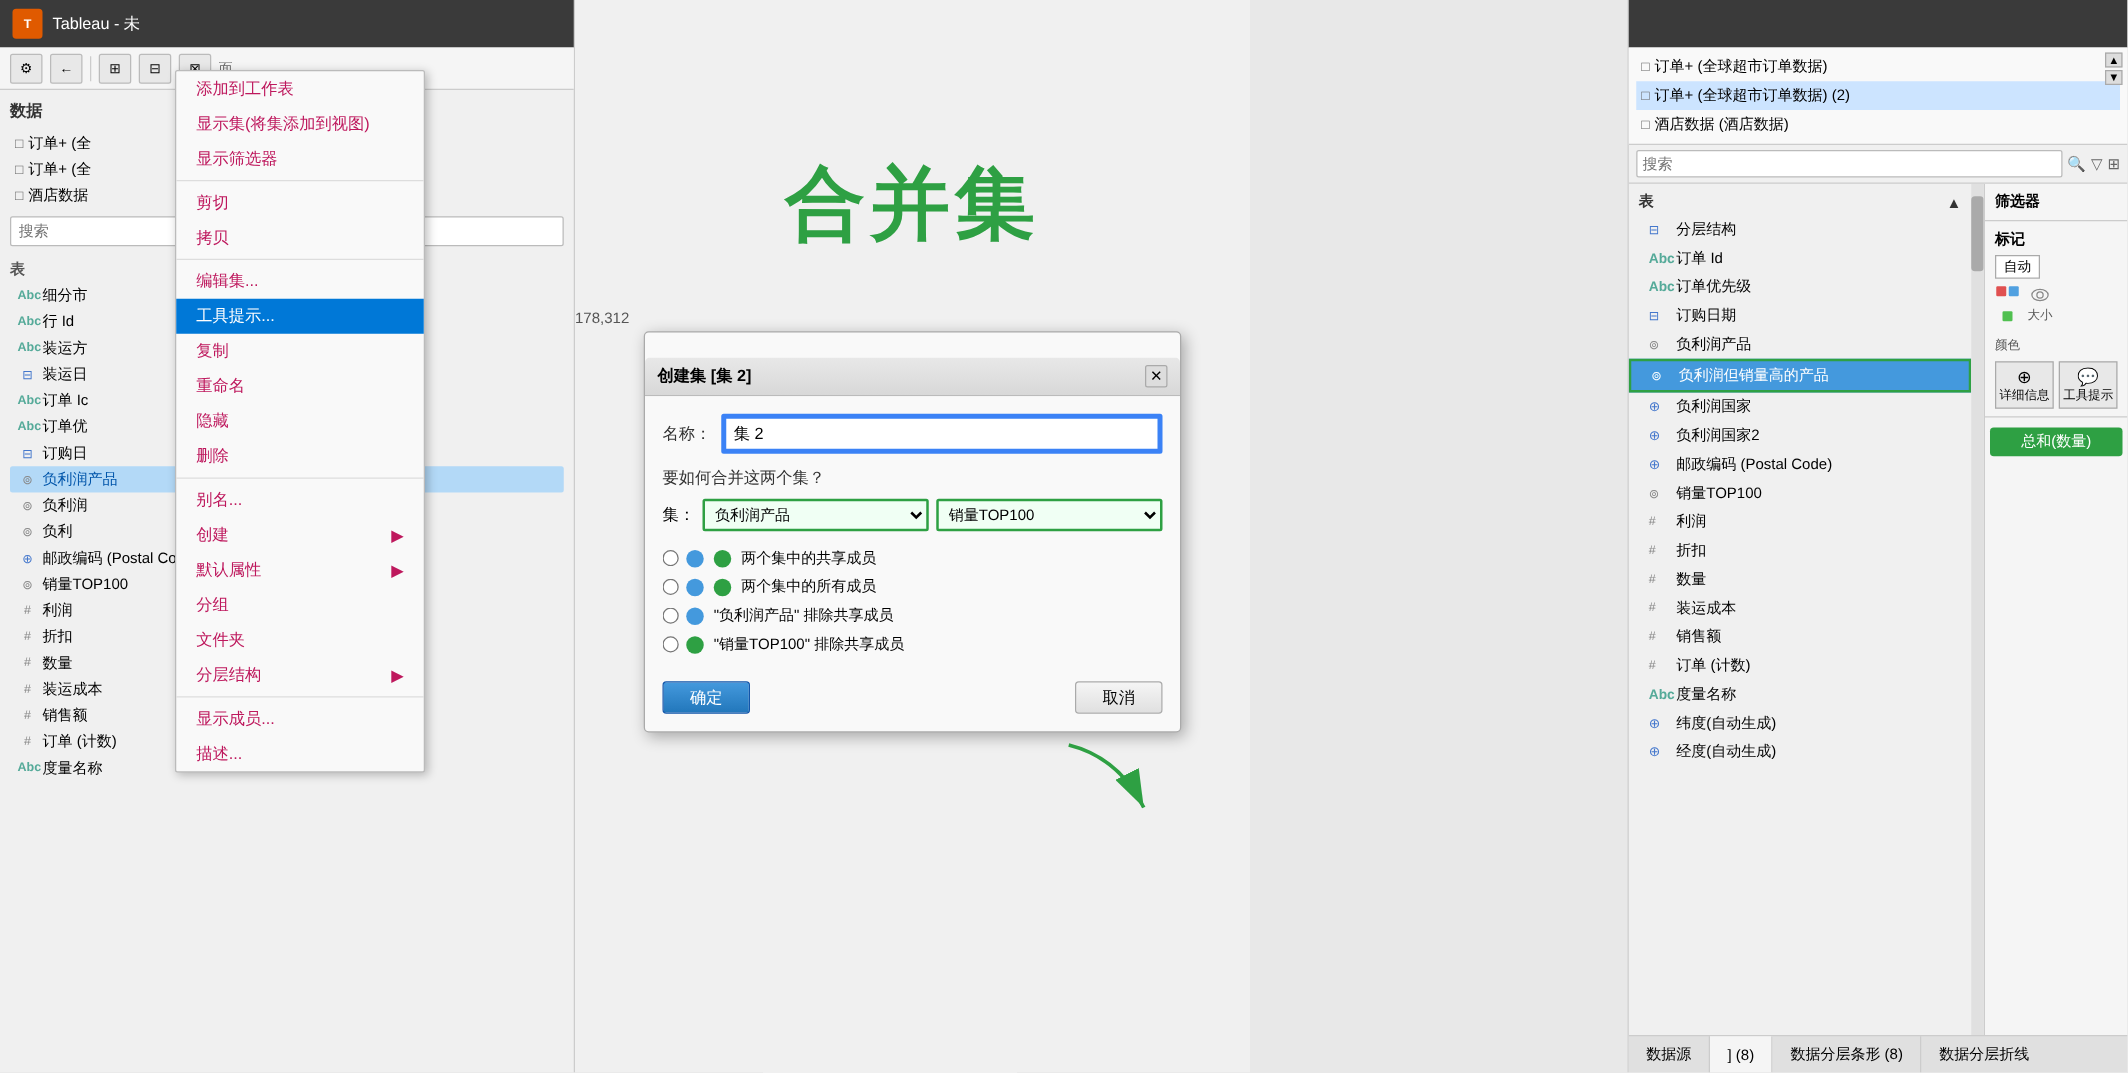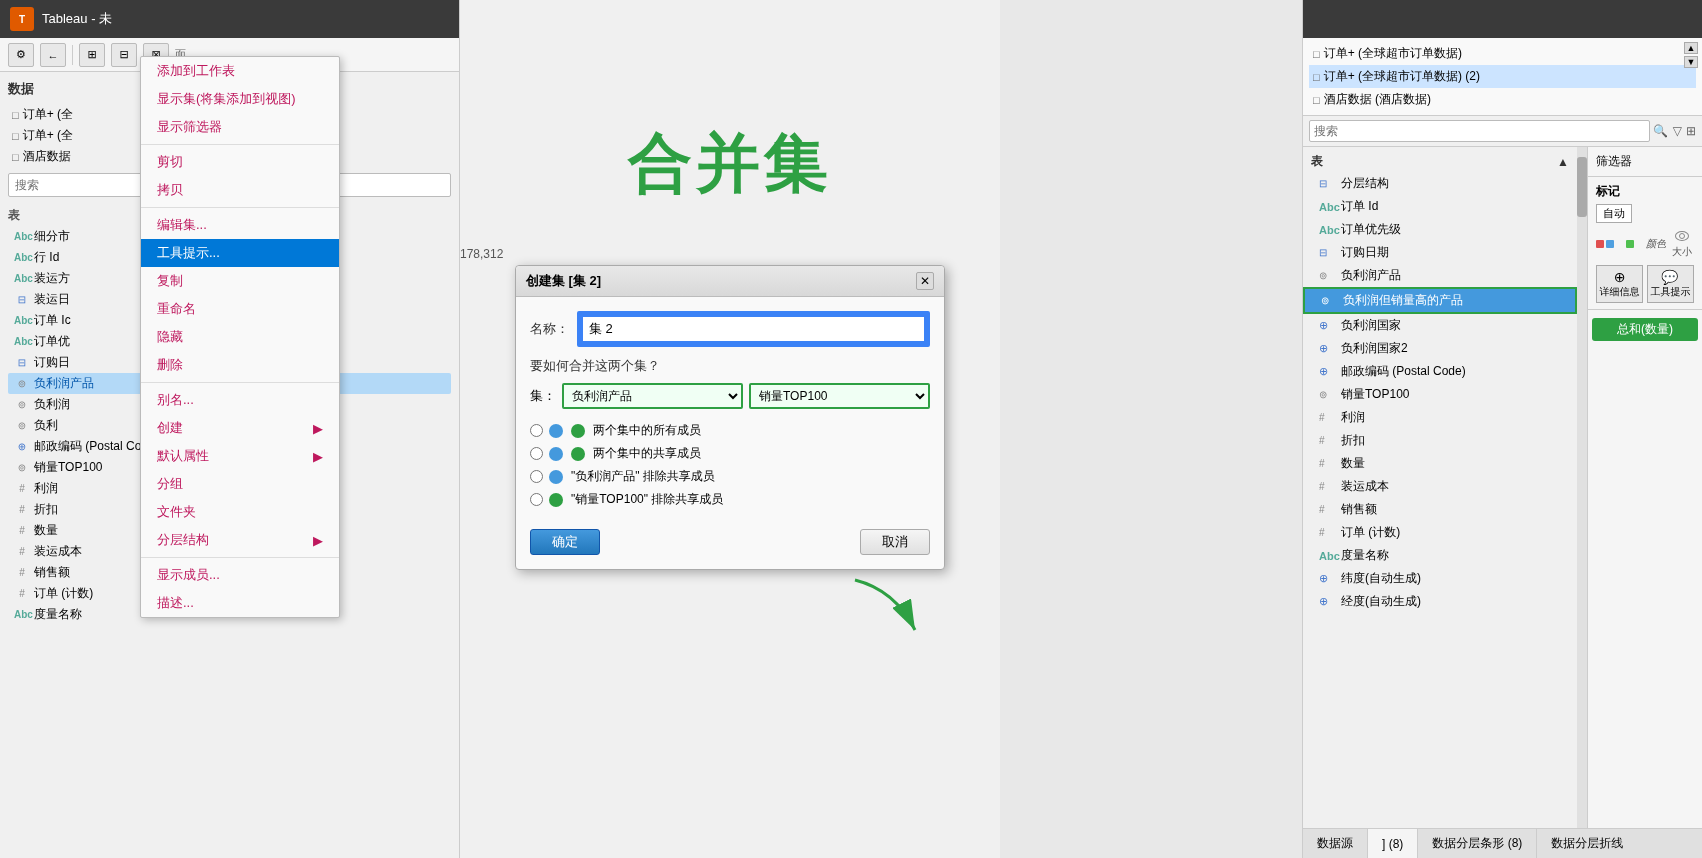--- a/index.html
+++ b/index.html
@@ -185,20 +185,21 @@
       border-radius: 4px;
     }
     .dialog-titlebar {
       background: linear-gradient(to bottom, #e8e8e8, #d8d8d8);
       border-bottom: 1px solid #bbb;
       padding: 6px 10px;
       display: flex;
       justify-content: space-between;
       align-items: center;
       border-radius: 4px 4px 0 0;
+      margin-top: 20px;
     }
     .dialog-titlebar-text { font-size: 13px; font-weight: bold; }
     .dialog-close-btn {
       width: 18px; height: 18px;
       background: #ddd;
       border: 1px solid #aaa;
       border-radius: 2px;
       display: flex; align-items: center; justify-content: center;
       font-size: 12px;
       cursor: pointer;
@@ -207,21 +208,21 @@
       padding: 14px;
     }
     .dialog-row {
       display: flex; align-items: center; gap: 8px;
       margin-bottom: 10px;
     }
     .dialog-label { font-size: 13px; color: #333; white-space: nowrap; }
     .dialog-input {
       flex: 1;
       height: 24px;
-      border: 6px solid #3b82f6;
+      border: 4px solid #3b82f6;
       border-radius: 2px;
       padding: 12px 6px;
       font-size: 13px;
     }
     .dialog-section-label {
       font-size: 13px;
       margin-bottom: 8px;
       color: #333;
     }
     .dialog-set-row {
@@ -498,27 +499,27 @@
         <select class="dialog-set-select highlighted">
           <option>销量TOP100</option>
         </select>
       </div>
 
       <div class="dialog-radio-group">
         <div class="dialog-radio-item">
           <input type="radio" name="set-combine" style="">
           <span class="radio-set-icon blue"></span>
           <span class="radio-set-icon green"></span>
-          <span>两个集中的所有成员</span>
+          <span>两个集中的共享成员</span>
         </div>
         <div class="dialog-radio-item">
           <input type="radio" name="set-combine" style="">
           <span class="radio-set-icon blue"></span>
           <span class="radio-set-icon green"></span>
-          <span>两个集中的共享成员</span>
+          <span>两个集中的所有成员</span>
         </div>
         <div class="dialog-radio-item">
           <input type="radio" name="set-combine" style="">
           <span class="radio-set-icon blue"></span>
           <span>"负利润产品" 排除共享成员</span>
         </div>
         <div class="dialog-radio-item">
           <input type="radio" name="set-combine" style="">
           <span class="radio-set-icon green"></span>
           <span>"销量TOP100" 排除共享成员</span>
@@ -664,32 +665,32 @@
       </div>
     </div>
 
     <div style="width:10px;background:#e0e0e0;">
       <div style="width:10px;height:60px;background:#aaa;border-radius:3px;margin-top:10px;"></div>
     </div>
 
     <div style="width:115px;border-left:1px solid #ccc;background:#f5f5f5;display:flex;flex-direction:column;">
 
       <div style="border-bottom:1px solid #ccc;padding:4px;">
-        <div style="font-size:12px;font-weight:normal;padding:2px 4px;">筛选器</div>
+        <div style="font-size:12px;font-weight:bold;padding:2px 4px;">筛选器</div>
       </div>
 
       <div style="border-bottom:1px solid #ccc;padding:4px;">
         <div style="font-size:12px;font-weight:bold;padding:2px 4px;">标记</div>
         <div style="display:flex;align-items:center;gap:4px;padding:2px 4px;">
           <div style="border:1px solid #aaa;padding:1px 6px;font-size:11px;background:#fff;">自动</div>
         </div>
 
         <div style="display:flex;flex-wrap:wrap;gap:6px;padding:4px;">
 
-          <div style="display:flex;align-items:center;gap:12px;cursor:pointer;font-style:italic;">
+          <div style="display:flex;flex-direction:column;align-items:center;gap:12px;cursor:pointer;">
             <div style="display:flex;gap:2px;">
               <div style="width:8px;height:8px;background:#e05050;border-radius:1px;"></div>
               <div style="width:8px;height:8px;background:#50a0e0;border-radius:1px;"></div>
             </div>
             <div style="width:8px;height:8px;background:#50c050;border-radius:1px;"></div>
             <span style="font-size:10px;color:#555;">颜色</span>
           </div>
 
           <div style="display:flex;flex-direction:column;align-items:center;gap:2px;cursor:pointer;">
             <div style="width:18px;height:14px;display:flex;align-items:center;justify-content:center;">

